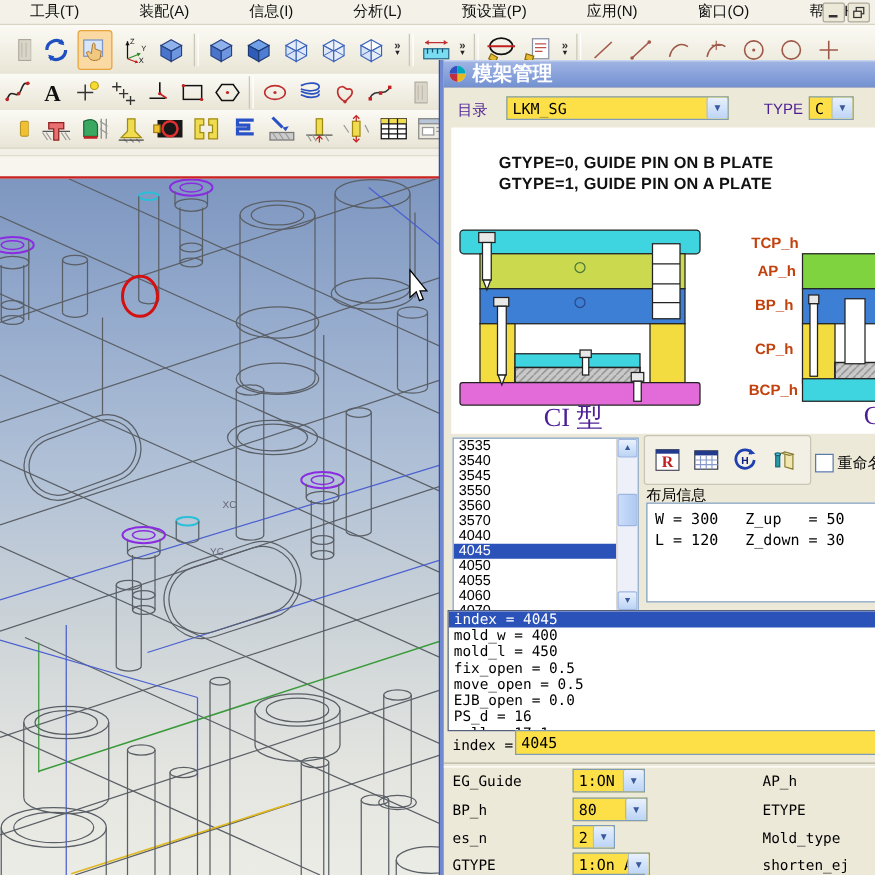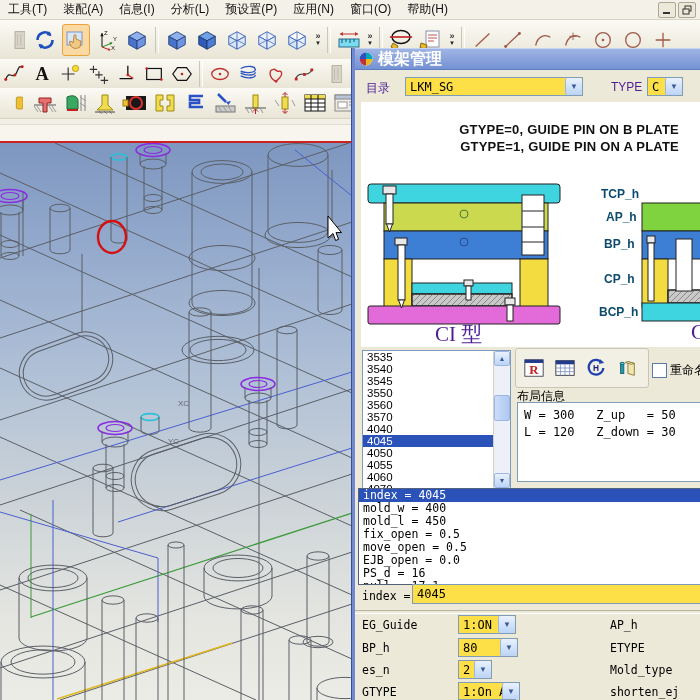--- a/index.html
+++ b/index.html
@@ -1,21 +1,21 @@
 <!DOCTYPE html>
 <html><head>
 <meta charset="utf-8">
 <style>
   html,body{margin:0;padding:0}
   body{width:700px;height:700px;overflow:hidden;font-family:"Liberation Sans",sans-serif;background:#ECE9D8}
   #app{position:relative;width:700px;height:700px;overflow:hidden;background:#ECE9D8}
   .abs{position:absolute}
   
   #menubar{left:0;top:0;width:700px;height:19px;background:#F4F2E8;border-bottom:1px solid #D8D4C4;display:flex;align-items:center;font-size:12px;color:#111}
-  .menu-item{padding:2px 8px;white-space:nowrap}
+  .menu-item{padding:2px 24px;white-space:nowrap}
   #winbtns{position:absolute;right:4px;top:2px;display:flex;gap:2px}
   .wbtn{width:16px;height:14px;background:#ECE9D8;border:1px solid #ACA899;border-radius:2px;display:flex;align-items:center;justify-content:center}
   .tbrow{left:0;width:700px;background:linear-gradient(#FBFAF4,#E9E5D6);border-bottom:1px solid #D8D4C4;display:flex;align-items:center}
   #row2{top:20px;height:39px;padding-left:0}
   #row3{top:59px;height:29px}
   #row4{top:88px;height:30px}
   .tbi{display:inline-flex;align-items:center;justify-content:center;flex:0 0 auto;margin:1px 2px;border-radius:3px}
   #row2 .tbi{width:26px;height:30px}
   #row3 .tbi{width:24px;height:24px}
   #row4 .tbi{width:26px;height:26px}
@@ -34,22 +34,22 @@
   
   #dialog{left:352px;top:48px;width:348px;height:652px;background:#ECE9D8;z-index:30;border-left:3px solid #7089D0;box-shadow:-1px 0 0 #35509A}
   .titlebar{position:absolute;left:0;top:0;width:100%;height:22px;background:linear-gradient(#9FB4E4,#7492D2);border-bottom:1px solid #5C7BC0;border-top:1px solid #C6D4F4;display:flex;align-items:center;padding-left:4px;box-sizing:border-box}
   .titlebar .ttl{color:#fff;font-size:16px;font-weight:bold;margin-left:5px}
   .xp-field{background:#fde047;border:1px solid #7F9DB9;display:flex;align-items:center;position:absolute;box-sizing:border-box}
   .xp-field .val{flex:1;padding-left:4px;font-family:"DejaVu Sans Mono",monospace;font-size:12px;white-space:nowrap;overflow:hidden}
   .carw{width:16px;align-self:stretch;background:linear-gradient(#E9F1FD,#BCD4F6);border-left:1px solid #9EB6E4;border-radius:2px;color:#3A5A9C;font-size:8px;display:flex;align-items:center;justify-content:center}
   .dlabel{font-size:12px;color:#4c1d95}
   
   #imgpanel{left:6px;top:54px;width:342px;height:245px;background:#fff}
-  .note{position:absolute;left:38px;width:280px;text-align:right;font-size:13px;font-weight:bold;color:#111;letter-spacing:.2px;white-space:nowrap}
-  .platelbl{position:absolute;font-size:12px;font-weight:bold;color:#0c4a6e}
+  .note{position:absolute;left:38px;width:280px;text-align:left;font-size:13px;font-weight:bold;color:#111;letter-spacing:.2px;white-space:nowrap}
+  .platelbl{position:absolute;font-size:12px;font-weight:bold;color:#c2410c}
   .caption{position:absolute;font-family:Liberation Serif, serif;font-size:21px;color:#4c1d95}
   
   #sizelist{left:7px;top:302px;width:147px;height:137px;background:#fff;border:1px solid #7F9DB9;overflow:hidden}
   .li{height:12px;line-height:12px;font-size:11.5px;padding-left:4px;color:#000;width:126px}
   .li.sel{background:#2A52B8;color:#fff}
   .vsb{position:absolute;right:0;top:0;width:16px;height:100%;background:#EDF0F8;border-left:1px solid #D4D0C8}
   .sbtn{position:absolute;left:0;width:16px;height:15px;background:linear-gradient(#E9F1FD,#BCD4F6);border:1px solid #9EB6E4;border-radius:2px;color:#3A5A9C;font-size:7px;display:flex;align-items:center;justify-content:center;box-sizing:border-box}
   .thumb{position:absolute;left:0;top:44px;width:16px;height:26px;background:linear-gradient(90deg,#CBDDF9,#AFC9F2);border:1px solid #9EB6E4;border-radius:2px;box-sizing:border-box}
   
   #toolgrp{left:160px;top:300px;width:134px;height:40px;background:#F2F0E4;border:1px solid #C9C5B4;border-radius:3px;display:flex;align-items:center;padding-left:4px;box-sizing:border-box}

